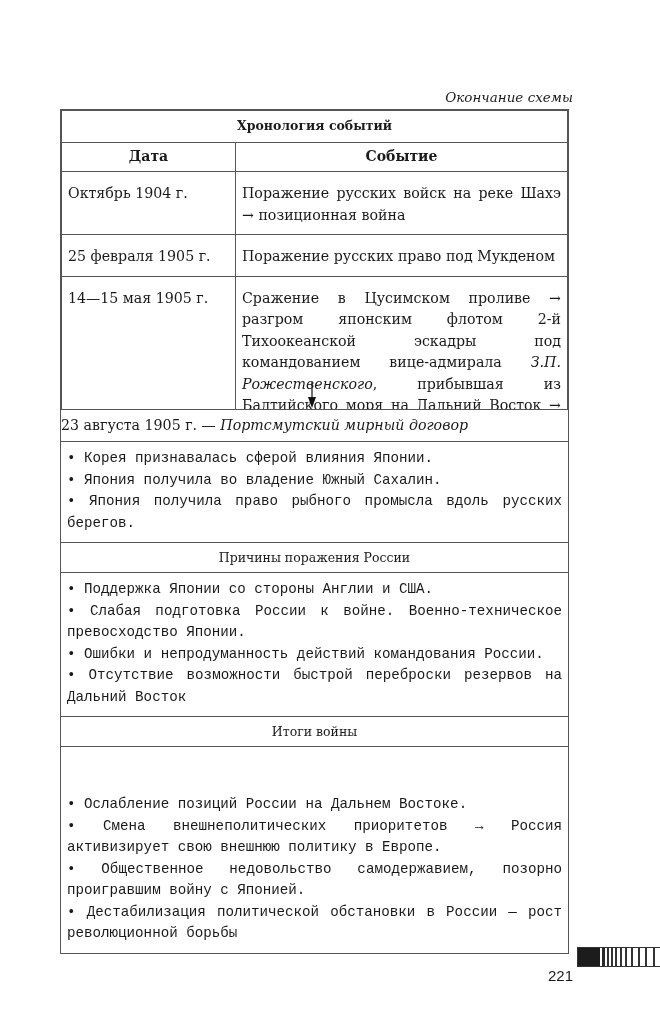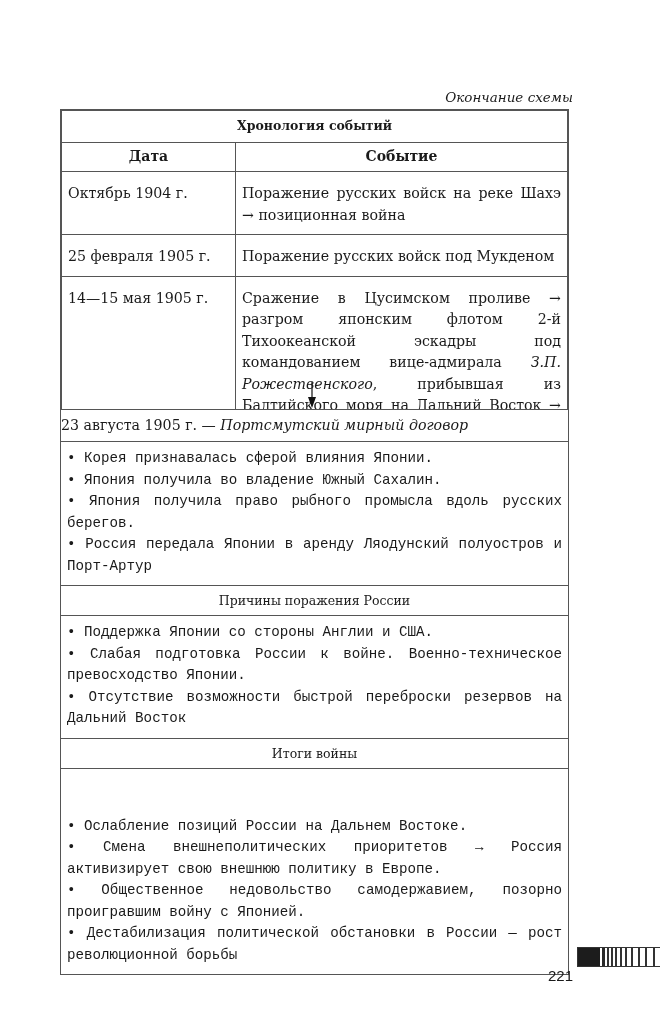--- a/index.html
+++ b/index.html
@@ -40,47 +40,47 @@
     <tr>
       <th class="head-col">Дата</th>
       <th class="head-col">Событие</th>
     </tr>
     <tr>
       <td class="date">Октябрь 1904 г.</td>
       <td class="event">Поражение русских войск на реке Шахэ → позиционная война</td>
     </tr>
     <tr>
       <td class="date">25 февраля 1905 г.</td>
-      <td class="event">Поражение русских войск под Мукденом</td>
+      <td class="event">Поражение русских право под Мукденом</td>
     </tr>
     <tr>
       <td class="date">14—15 мая 1905 г.</td>
       <td class="event"><span>Сражение в Цусимском проливе → разгром японским флотом 2-й Тихоокеанской эскадры под командованием вице-адмирала </span><i>З.П. Рожественского</i><span>, прибывшая из Балтийского моря на Дальний Восток → оказал решающее влияние на исход всей войны</span></td>
     </tr>
   </tbody>
     </table>
 </div>
 
 <svg class="arrow" viewBox="0 0 10 27" style="left:307px;width:10px;">
   <line x1="5" y1="0" x2="5" y2="18" stroke="#222" stroke-width="1.3"></line>
   <polygon points="1,15 9,15 5,26" fill="#111"></polygon>
 </svg>
 
 <div class="box" id="treaty">
   <div class="sec-title"><span>23 августа 1905 г. — </span><i>Портсмутский мирный договор</i></div>
   <div class="list">
     <p>• Корея признавалась сферой влияния Японии.</p>
     <p>• Япония получила во владение Южный Сахалин.</p>
     <p>• Япония получила право рыбного промысла вдоль русских берегов.</p>
-    <p>• Россия передала Японии в аренду Ляодунский полуостров и Порт-Артур</p>
   </div>
   <div class="sec-sub">Причины поражения России</div>
   <div class="list">
     <p>• Поддержка Японии со стороны Англии и США.</p>
     <p>• Слабая подготовка России к войне. Военно-техническое превосходство Японии.</p>
+    <p>• Ошибки и непродуманность действий командования России.</p>
     <p>• Отсутствие возможности быстрой переброски резервов на Дальний Восток</p>
   </div>
   <div class="sec-sub">Итоги войны</div>
   <div class="list">
     <p>• Ослабление позиций России на Дальнем Востоке.</p>
     <p>• Смена внешнеполитических приоритетов → Россия активизирует свою внешнюю политику в Европе.</p>
     <p>• Общественное недовольство самодержавием, позорно проигравшим войну с Японией.</p>
     <p>• Дестабилизация политической обстановки в России — рост революционной борьбы</p>
   </div>
 </div>

